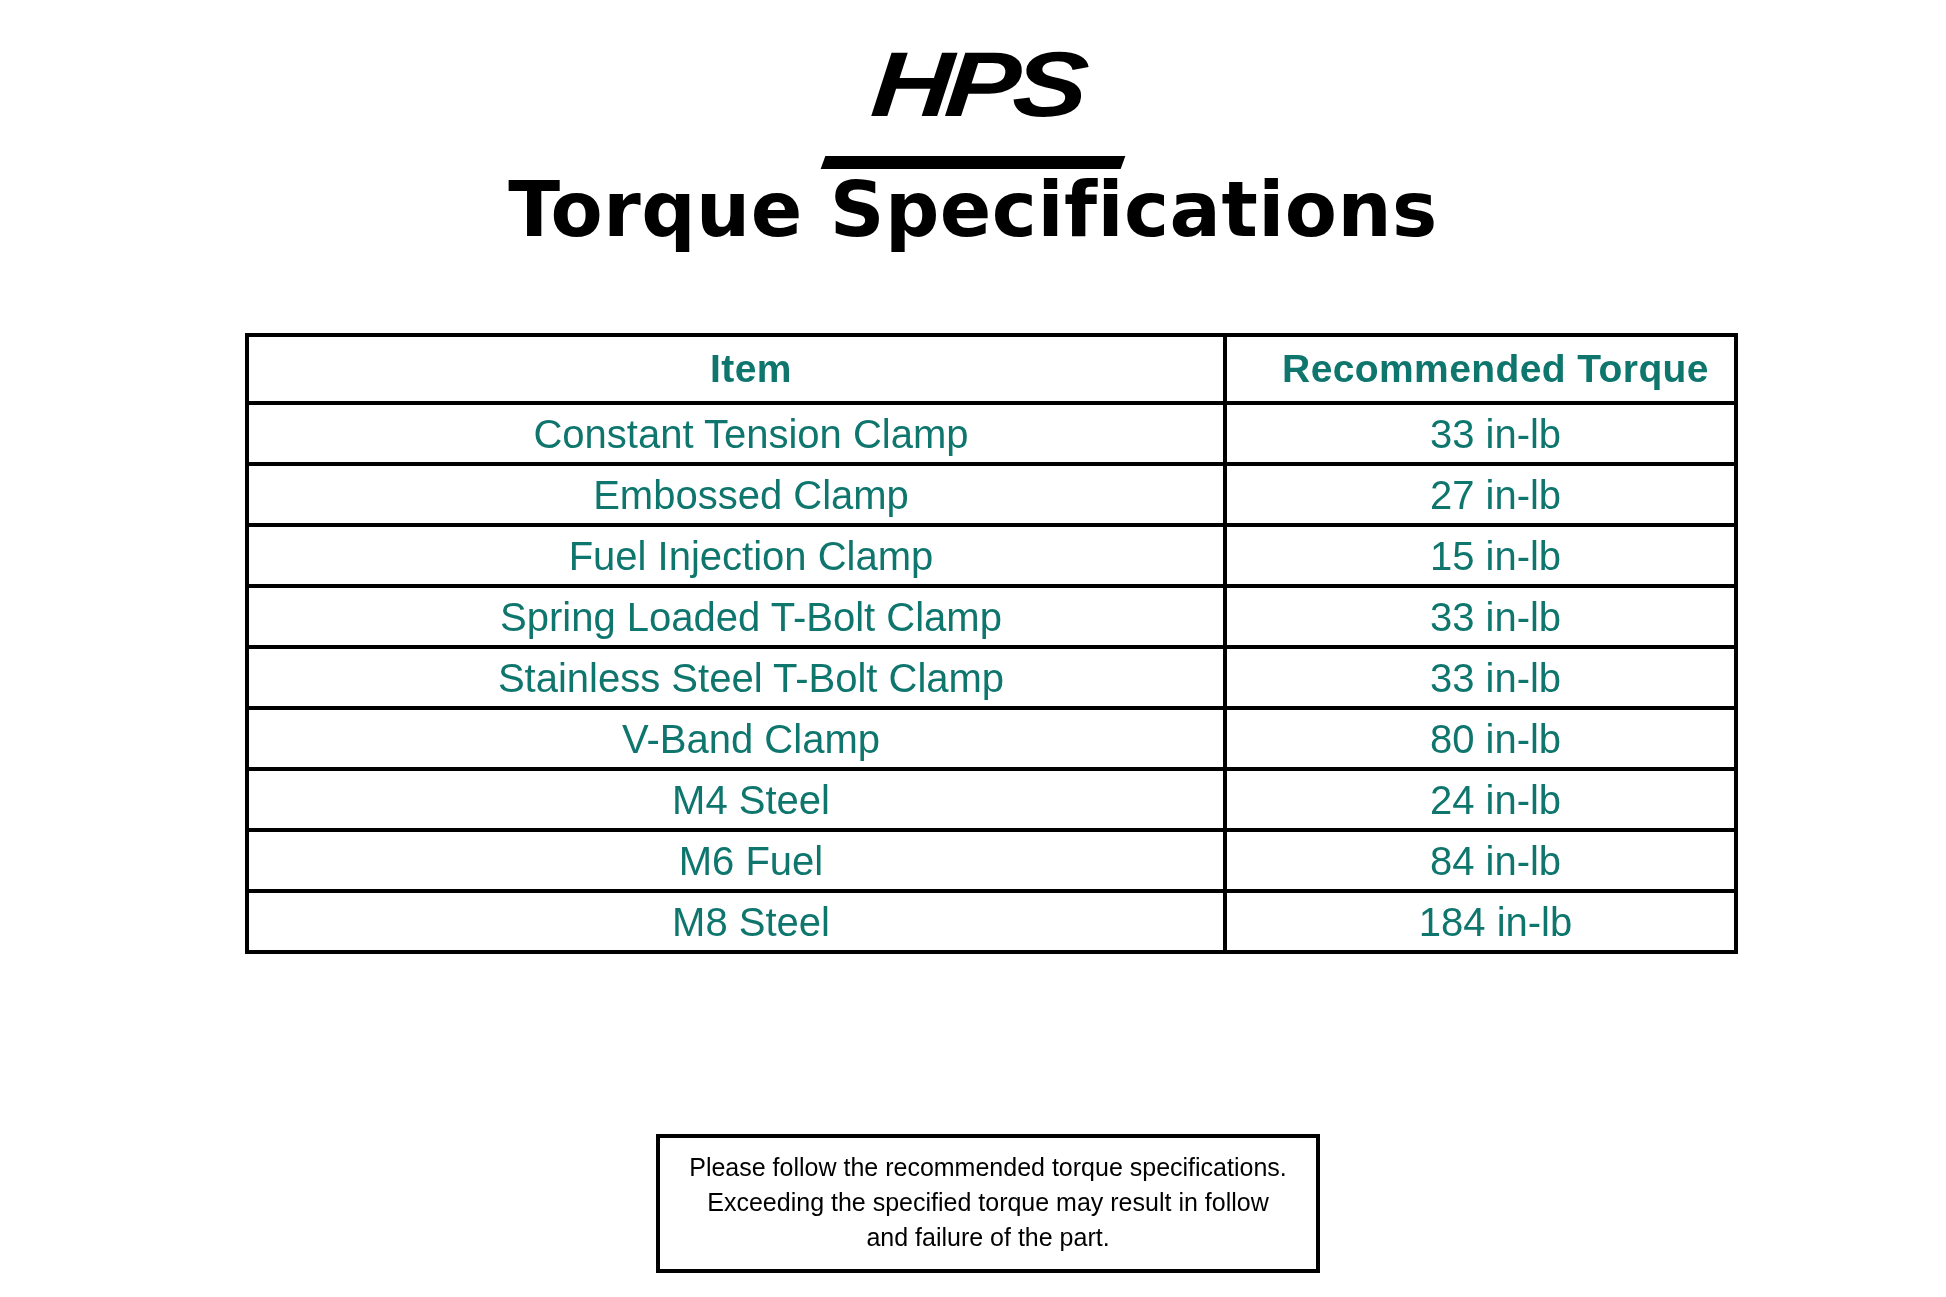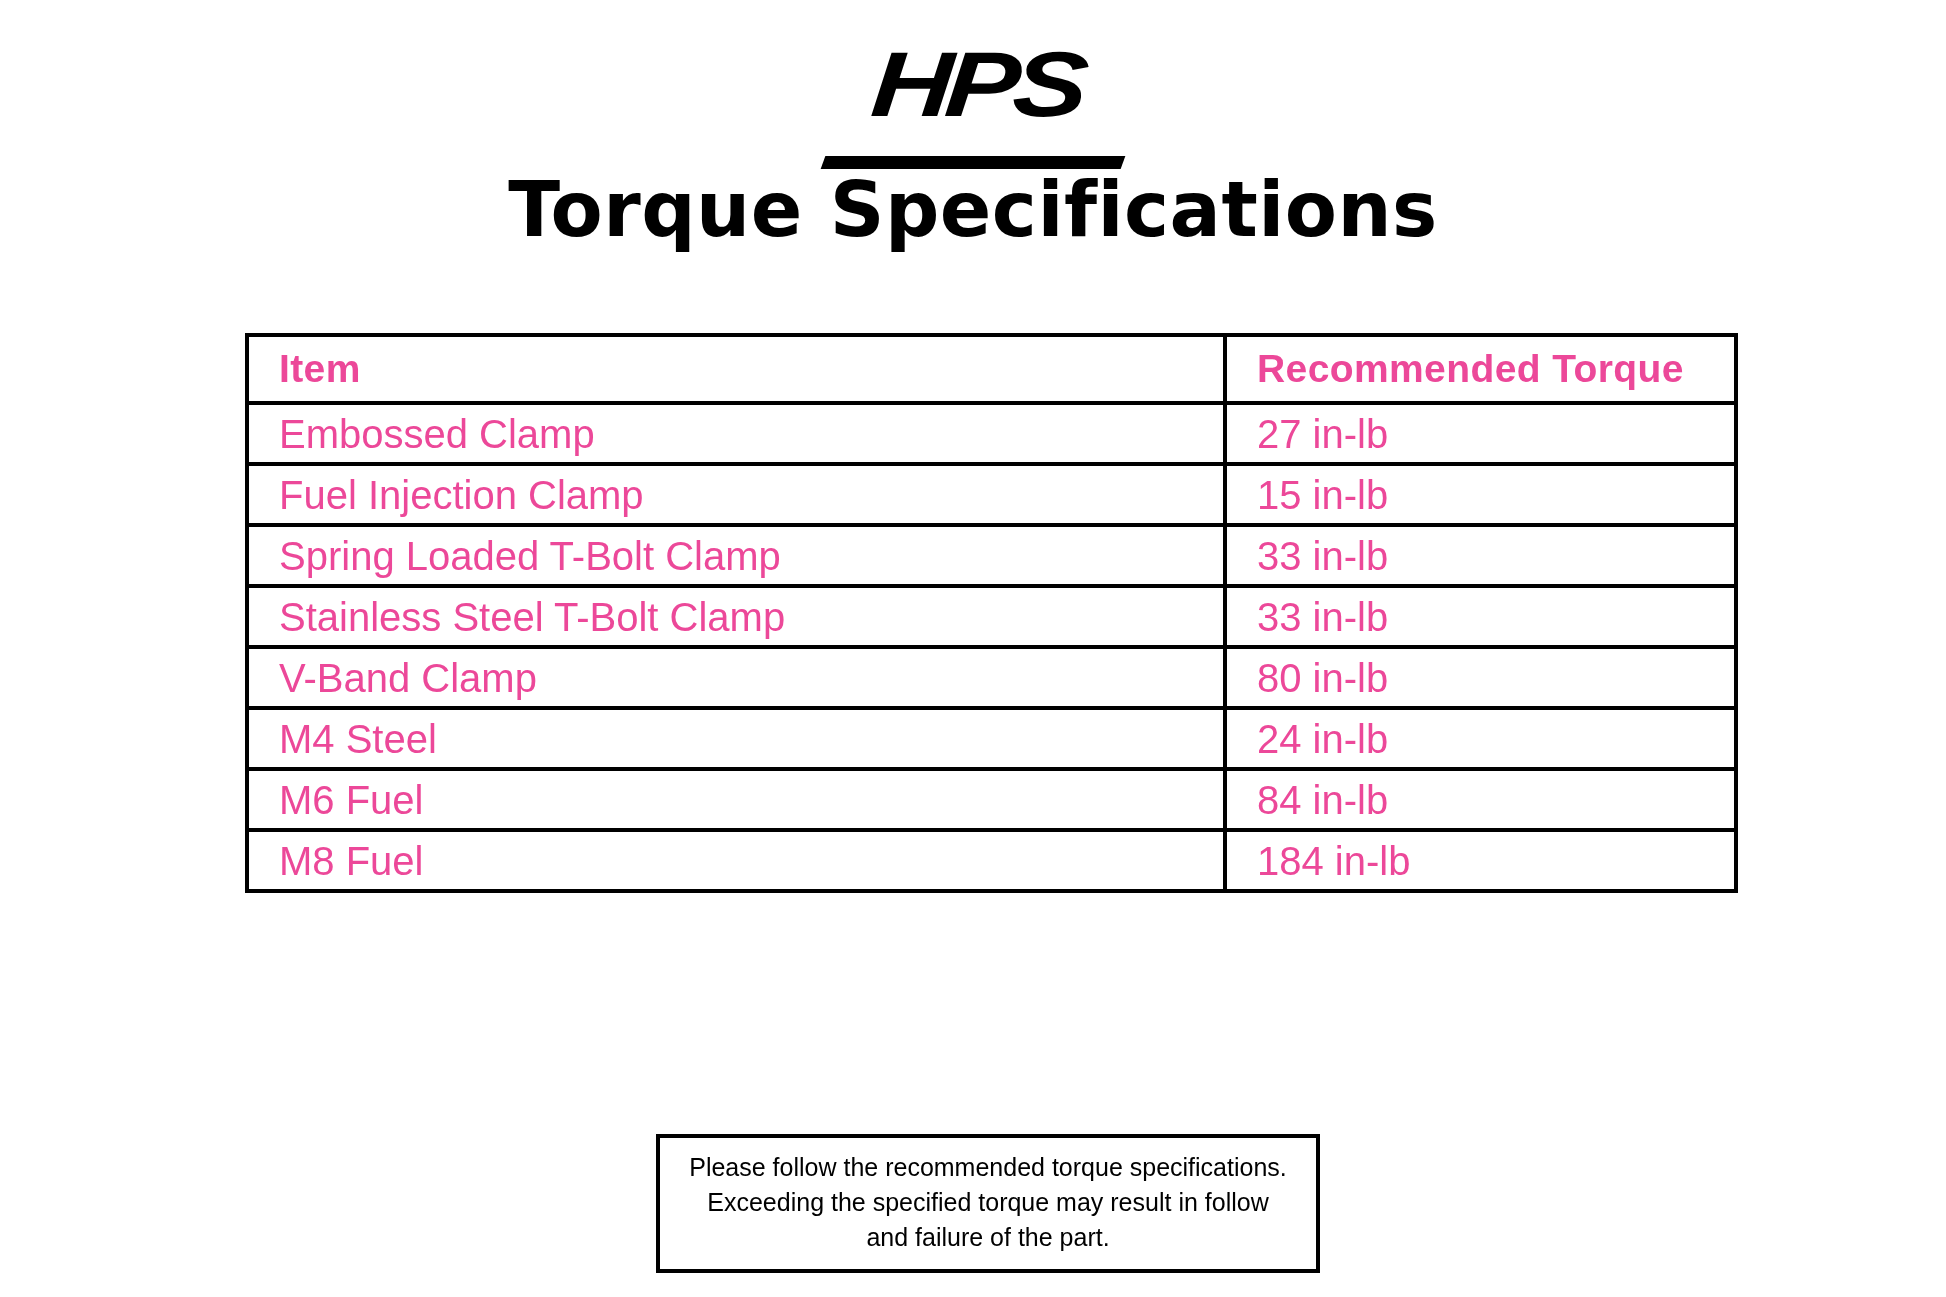--- a/index.html
+++ b/index.html
@@ -72,27 +72,27 @@
     table-layout: fixed;
   }
   #spec-table col.c-item   { width: 978px; }
   #spec-table col.c-torque { width: 511px; }
 
   #spec-table th,
   #spec-table td {
     border: 4px solid #000000;
     padding: 0 0 0 30px;
     height: 61px;
-    text-align: left;
+    text-align: center;
     vertical-align: middle;
     font-family: "Liberation Sans", sans-serif;
     font-size: 40px;
     font-weight: normal;
     line-height: 46px;
-    color: #ec4899;
+    color: #0f766e;
     box-sizing: border-box;
   }
   #spec-table th {
     font-weight: bold;
     font-size: 39px;
     letter-spacing: 0.4px;
     height: 68px;
   }
 
   
@@ -128,20 +128,24 @@
     <col class="c-torque">
   </colgroup>
   <thead>
     <tr>
       <th>Item</th>
       <th>Recommended Torque</th>
     </tr>
   </thead>
   <tbody>
     <tr>
+      <td>Constant Tension Clamp</td>
+      <td>33 in-lb</td>
+    </tr>
+    <tr>
       <td>Embossed Clamp</td>
       <td>27 in-lb</td>
     </tr>
     <tr>
       <td>Fuel Injection Clamp</td>
       <td>15 in-lb</td>
     </tr>
     <tr>
       <td>Spring Loaded T-Bolt Clamp</td>
       <td>33 in-lb</td>
@@ -156,21 +160,21 @@
     </tr>
     <tr>
       <td>M4 Steel</td>
       <td>24 in-lb</td>
     </tr>
     <tr>
       <td>M6 Fuel</td>
       <td>84 in-lb</td>
     </tr>
     <tr>
-      <td>M8 Fuel</td>
+      <td>M8 Steel</td>
       <td>184 in-lb</td>
     </tr>
   </tbody>
 </table>
 
 <div id="footer-note">
   <span class="fn-line">Please follow the recommended torque specifications.</span>
   <span class="fn-line">Exceeding the specified torque may result in follow</span>
   <span class="fn-line">and failure of the part.</span>
 </div>

